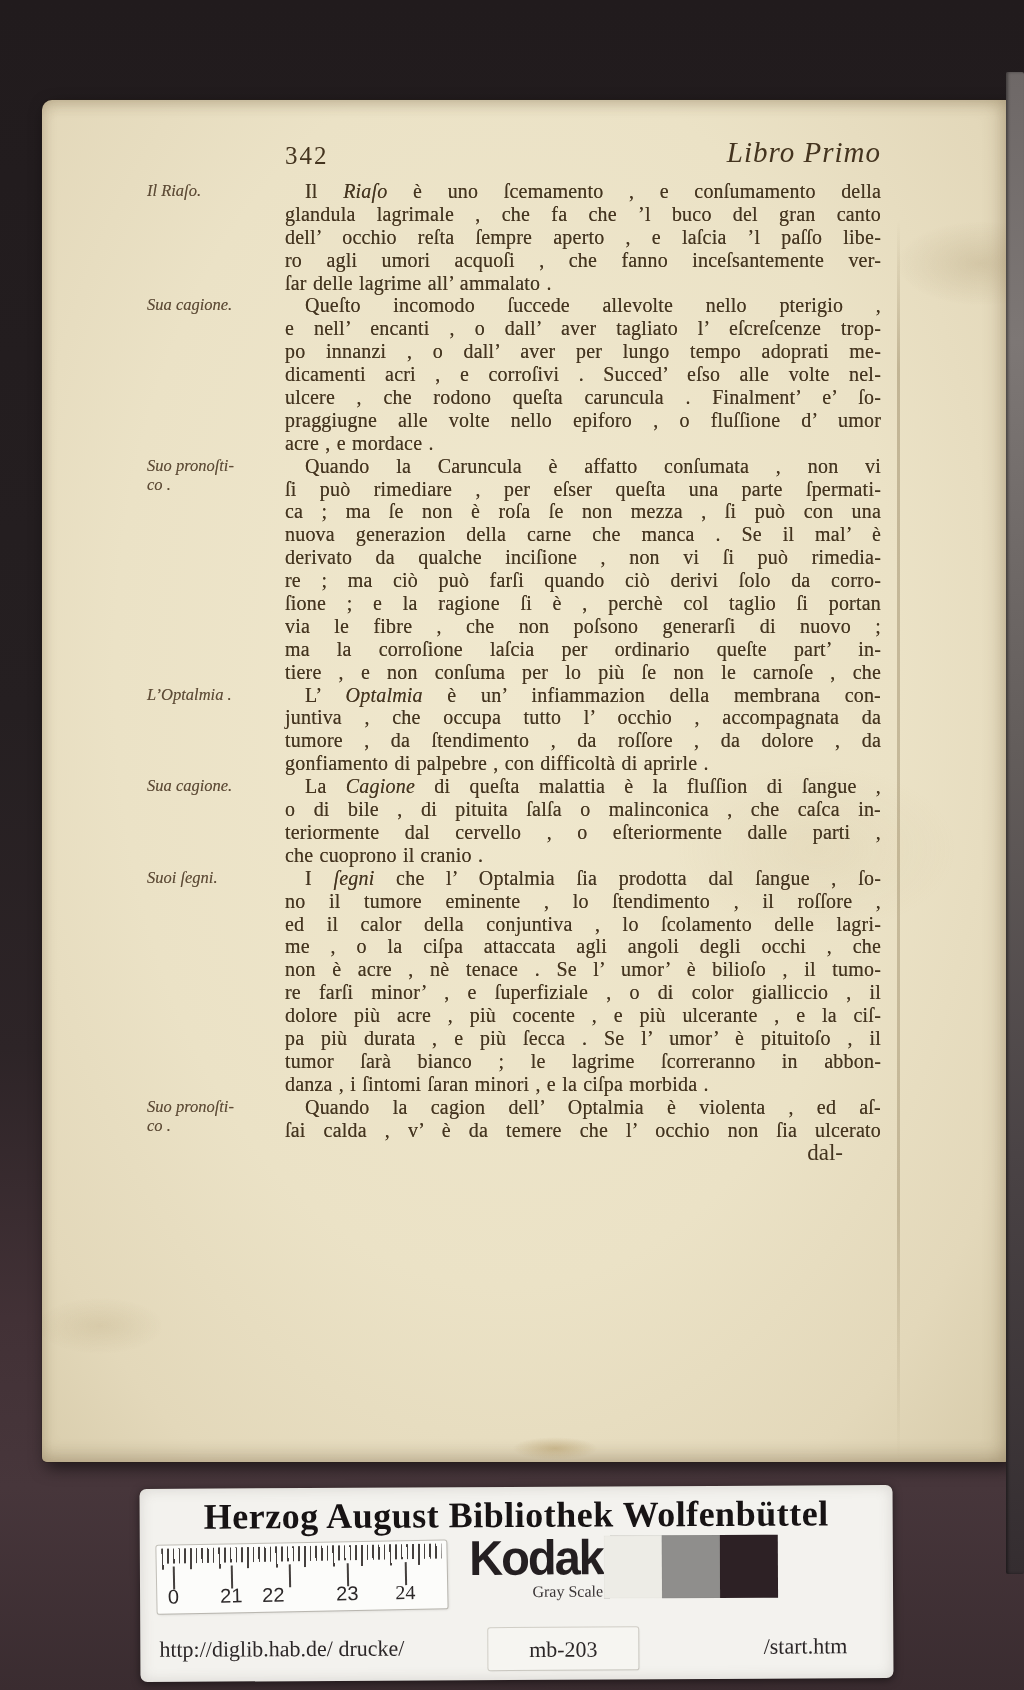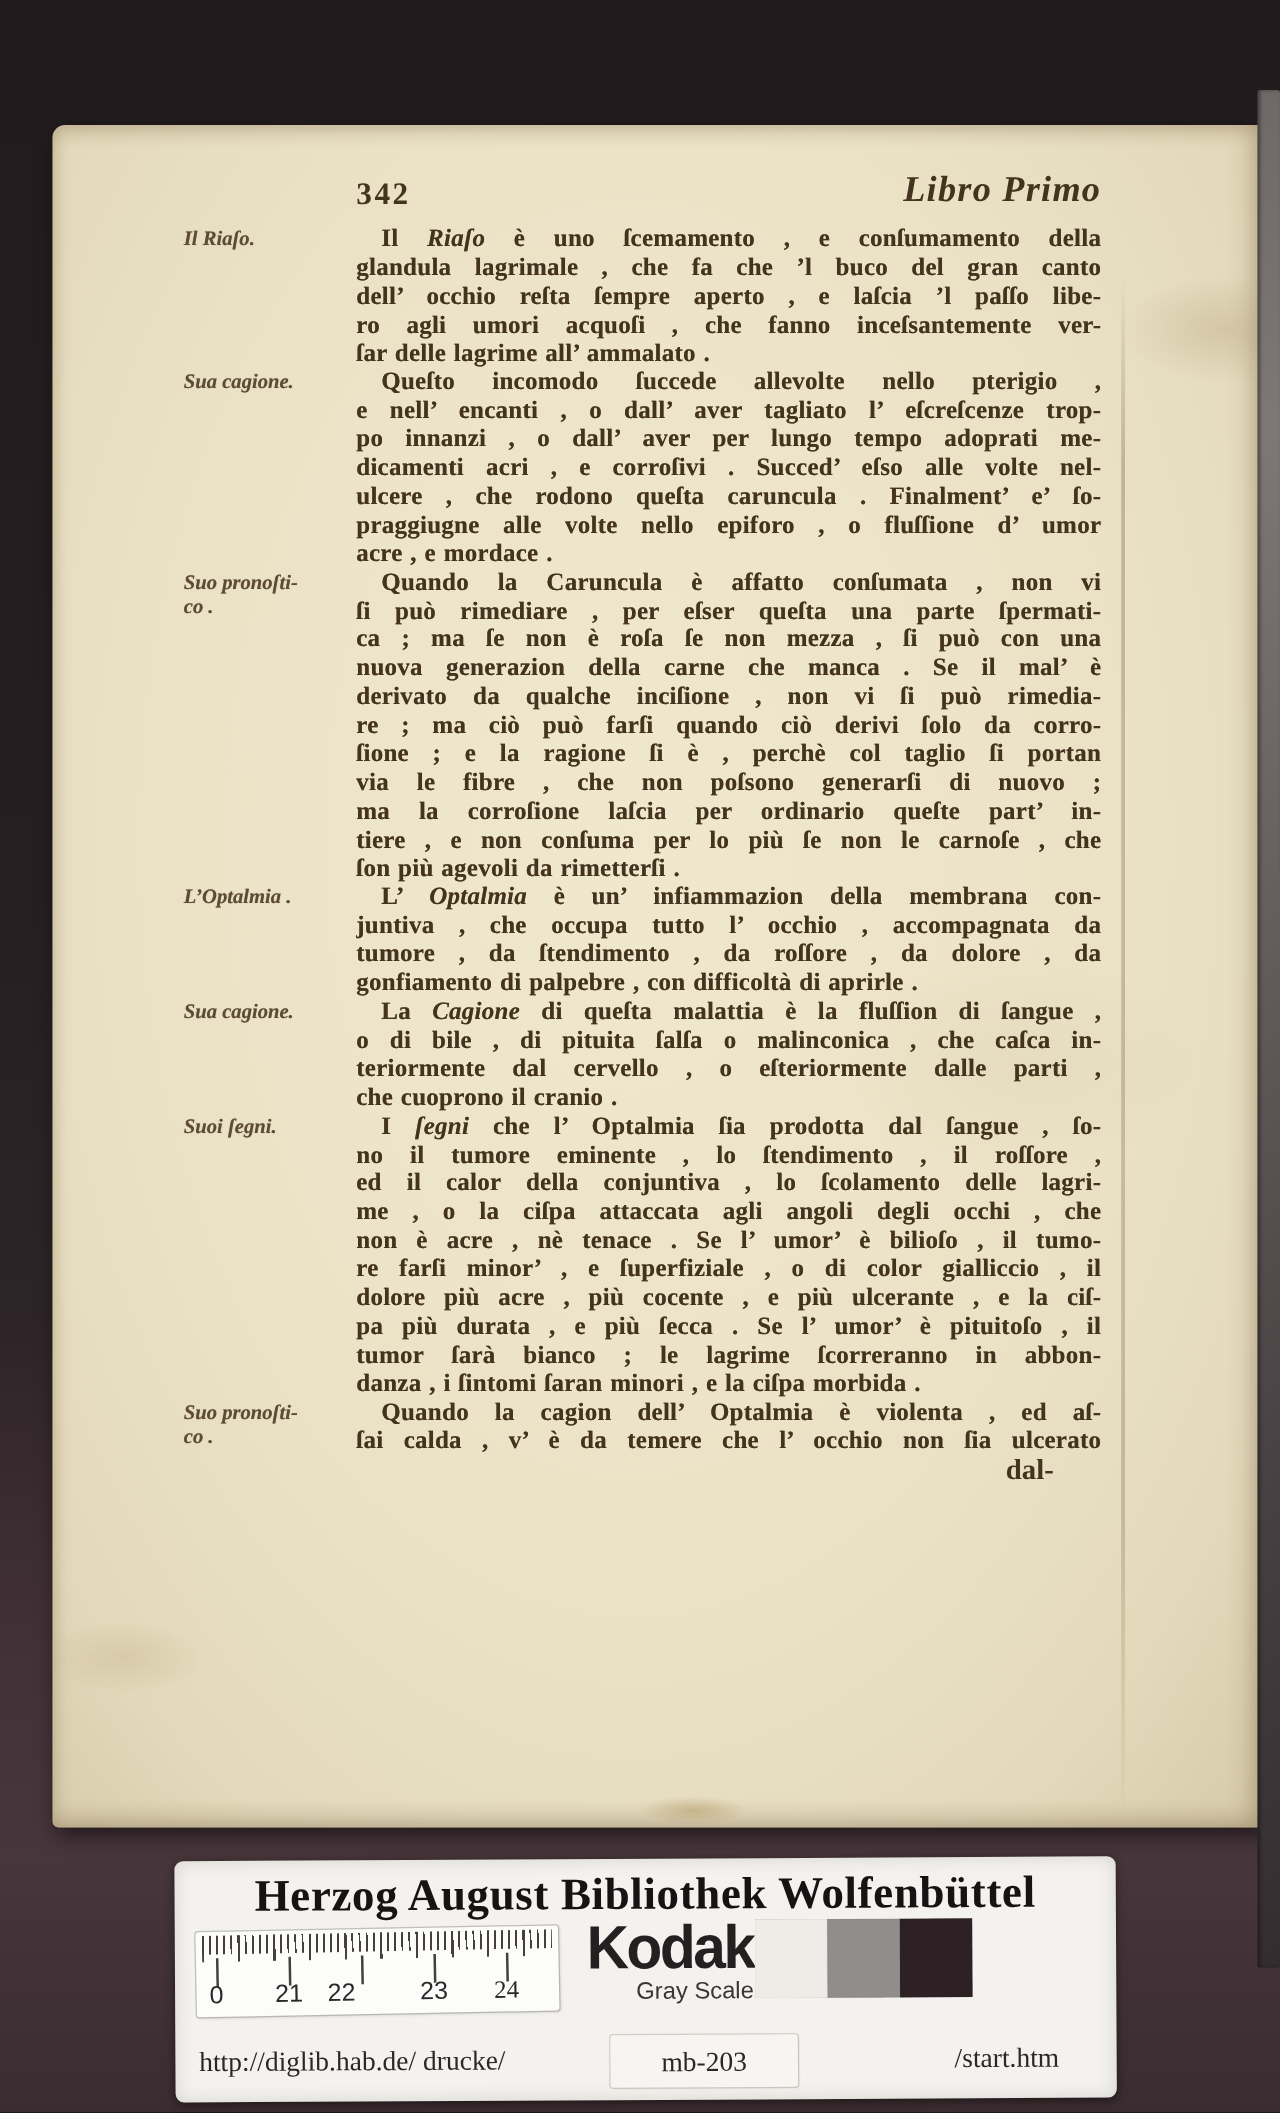--- a/index.html
+++ b/index.html
@@ -9,21 +9,20 @@
     font-family:"Liberation Serif","DejaVu Serif",serif;
   }
   
   .page{
     position:absolute;left:42px;top:100px;width:968px;height:1362px;
     background:radial-gradient(ellipse at 48% 42%,#f0e8ce 0%,var(--paper) 55%,#e3d8ba 82%,#d6caa9 100%);
     border-radius:10px 4px 5px 5px;
     box-shadow:0 0 0 1px rgba(40,28,20,.25), inset -10px 0 18px rgba(96,74,42,.22),
                inset 0 -8px 16px rgba(96,74,42,.18), inset 0 6px 12px rgba(96,74,42,.12),
                4px 6px 16px rgba(0,0,0,.55);
-    font-weight:bold;
   }
   .page::before{ 
     content:"";position:absolute;inset:0;border-radius:inherit;pointer-events:none;
     background:
       radial-gradient(60px 16px at 53% 99%, rgba(176,150,96,.5), transparent 70%),
       radial-gradient(120px 60px at 97% 12%, rgba(160,140,100,.25), transparent 70%),
       radial-gradient(90px 40px at 6% 90%, rgba(170,150,105,.2), transparent 70%),
       radial-gradient(200px 120px at 80% 55%, rgba(190,170,125,.12), transparent 70%);
   }
   .crease{
@@ -87,21 +86,21 @@
   .ruler-num{
     position:absolute;top:40px;width:40px;margin-left:-20px;text-align:center;
     font-family:"Liberation Sans","DejaVu Sans",sans-serif;font-size:20px;color:#2c2829;
   }
   .kodak{position:absolute;left:303px;top:47px;width:160px;text-align:right;}
   .kodak-brand{
     font-family:"Liberation Sans","DejaVu Sans",sans-serif;font-weight:bold;font-size:47px;line-height:48px;
     letter-spacing:-2px;color:#241f21;transform:scaleY(1.04);
   }
   .kodak-sub{
-    font-family:Liberation Sans, sans-serif;font-size:19px;color:#38firebrick;color:#3a3536;margin-top:1px;
+    font-family:Liberation Serif, serif;font-size:16px;color:#38firebrick;color:#3a3536;margin-top:1px;
   }
   .patches{position:absolute;left:464px;top:49px;display:flex;}
   .patch{width:58px;height:63px;box-shadow:inset 0 0 1px rgba(0,0,0,.2);}
   .url-row{position:absolute;left:0;top:140px;width:100%;height:46px;font-size:22px;color:#2b2627;}
   .url-left{position:absolute;left:19px;top:8px;}
   .sticker{
     position:absolute;left:348px;top:1px;width:150px;height:42px;border-radius:2px;
     background:#f6f5f1;box-shadow:0 0 0 1px rgba(180,176,166,.55), 1px 1px 2px rgba(0,0,0,.08);
   }
   .shelfmark{position:absolute;left:0;top:9px;width:100%;text-align:center;}
@@ -140,21 +139,20 @@
           <div class="line first"><span>Quando la Caruncula è affatto conſumata , non vi</span></div>
           <div class="line"><span>ſi può rimediare , per eſser queſta una parte ſpermati-</span></div>
           <div class="line"><span>ca ; ma ſe non è roſa ſe non mezza , ſi può con una</span></div>
           <div class="line"><span>nuova generazion della carne che manca . Se il mal’ è</span></div>
           <div class="line"><span>derivato da qualche inciſione , non vi ſi può rimedia-</span></div>
           <div class="line"><span>re ; ma ciò può farſi quando ciò derivi ſolo da corro-</span></div>
           <div class="line"><span>ſione ; e la ragione ſi è , perchè col taglio ſi portan</span></div>
           <div class="line"><span>via le fibre , che non poſsono generarſi di nuovo ;</span></div>
           <div class="line"><span>ma la corroſione laſcia per ordinario queſte part’ in-</span></div>
           <div class="line"><span>tiere , e non conſuma per lo più ſe non le carnoſe , che</span></div>
-          <div class="line endline"><span>ſon più agevoli da rimetterſi .</span></div>
         </div>
         <div class="para">
           <div class="margin-note">L’Optalmia .</div>
           <div class="line first"><span>L’ </span><span class="it">Optalmia</span><span> è un’ infiammazion della membrana con-</span></div>
           <div class="line"><span>juntiva , che occupa tutto l’ occhio , accompagnata da</span></div>
           <div class="line"><span>tumore , da ſtendimento , da roſſore , da dolore , da</span></div>
           <div class="line endline"><span>gonfiamento di palpebre , con difficoltà di aprirle .</span></div>
         </div>
         <div class="para">
           <div class="margin-note">Sua cagione.</div>

